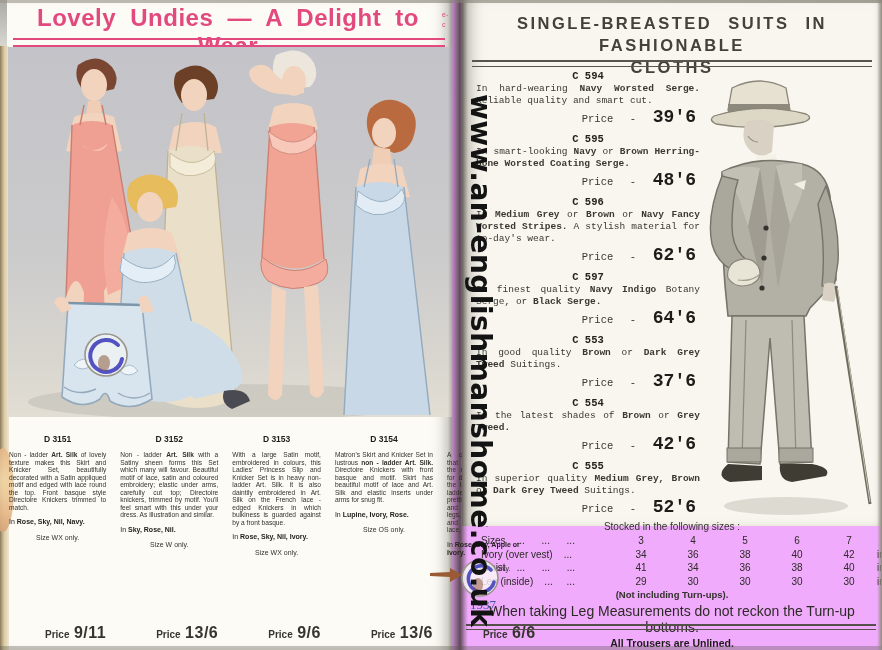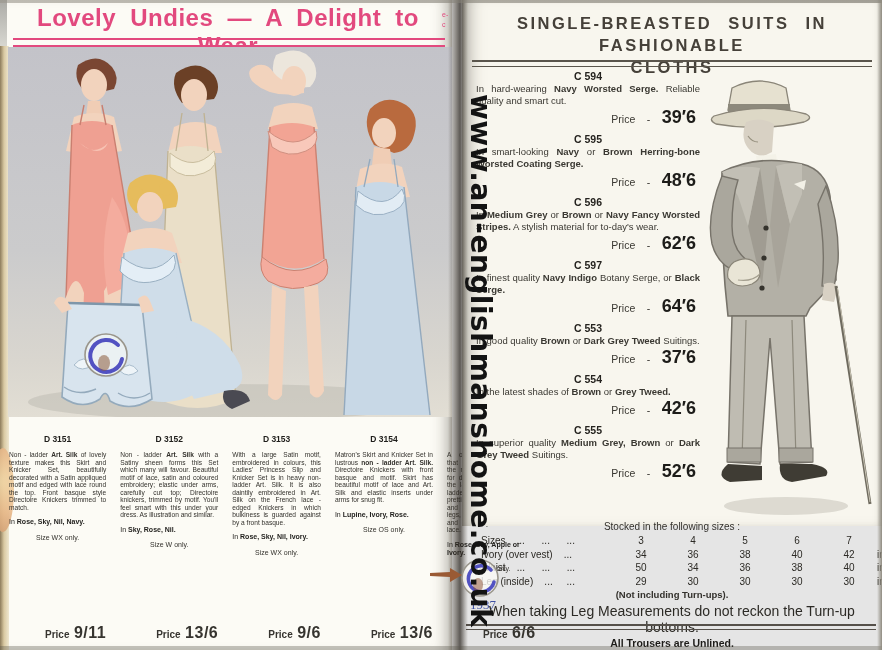--- a/index.html
+++ b/index.html
@@ -1,16 +1,16 @@
 <!DOCTYPE html>
 <html><head>
 <meta charset="utf-8">
 <style>
   html,body{margin:0;padding:0;background:#777;}
-  .scan{position:relative;width:882px;height:650px;background:#e5e5e5;overflow:hidden;
+  .scan{position:relative;width:882px;height:650px;background:#f0abfc;overflow:hidden;
         font-family:"Liberation Sans",sans-serif;color:#36342f;}
 
   
   .left-page{position:absolute;left:0;top:0;width:452px;height:650px;background:#fcfbf5;
              box-shadow:inset -14px 0 16px -10px rgba(60,54,44,.45);}
   .left-edge-strip{position:absolute;left:0;top:46px;width:9px;height:604px;
              background:linear-gradient(90deg,#8d7c5c,#d9c9a2 45%,#efe7d0);}
   .left-corner-smudge{position:absolute;left:0;top:0;width:7px;height:46px;
              background:linear-gradient(#6a6a66,#b9b9b2);opacity:.55;}
   .prev-page-peek{position:absolute;left:-8px;top:448px;width:22px;height:84px;border-radius:50%;
@@ -40,21 +40,21 @@
   
   .right-page{position:absolute;left:462px;top:0;width:420px;height:526px;background:#f8f6ee;
              box-shadow:inset 16px 0 18px -12px rgba(50,45,36,.55), inset -6px 0 8px -6px rgba(50,45,36,.35);}
   .suits-title{position:absolute;left:6px;top:12px;width:408px;text-align:center;
              font-size:16.5px;font-weight:bold;letter-spacing:2.5px;word-spacing:9px;
              color:#454039;line-height:22px;}
   .suits-rule{position:absolute;left:10px;top:60px;width:400px;height:4px;
              border-top:2px solid #5a554c;border-bottom:1px solid #5a554c;}
 
   .listings{position:absolute;left:14px;top:70px;width:224px;}
-  .listing{margin-bottom:4px;}
+  .listing{margin-bottom:4px;font-family:Liberation Mono, monospace;}
   .listing-code{text-align:center;font-weight:bold;font-size:10.5px;line-height:13px;color:#25231f;}
   .listing-desc{font-size:9.5px;line-height:12px;text-align:justify;color:#3a3832;}
   .listing-price{text-align:right;padding-right:4px;line-height:20px;white-space:nowrap;}
   .lp-word{font-size:10.5px;color:#3a3832;}
   .lp-dash{font-size:10.5px;margin:0 7px;}
   .lp-num{font-size:18px;font-weight:bold;color:#1d1c19;}
 
   .man{position:absolute;left:236px;top:76px;width:184px;height:450px;}
 
   .sizes{position:absolute;left:9px;top:521px;width:402px;}
@@ -381,21 +381,21 @@
 
         <div class="sz-label">Ivory (over vest)    ...</div>
         <div class="sz-val">34</div>
         <div class="sz-val">36</div>
         <div class="sz-val">38</div>
         <div class="sz-val">40</div>
         <div class="sz-val">42</div>
         <div class="sz-unit">ins.</div>
 
         <div class="sz-label">Waist    ...      ...      ...</div>
-        <div class="sz-val">50</div>
+        <div class="sz-val">41</div>
         <div class="sz-val">34</div>
         <div class="sz-val">36</div>
         <div class="sz-val">38</div>
         <div class="sz-val">40</div>
         <div class="sz-unit">ins.</div>
 
         <div class="sz-label">Leg (inside)    ...     ...</div>
         <div class="sz-val">29</div>
         <div class="sz-val">30</div>
         <div class="sz-val">30</div>

